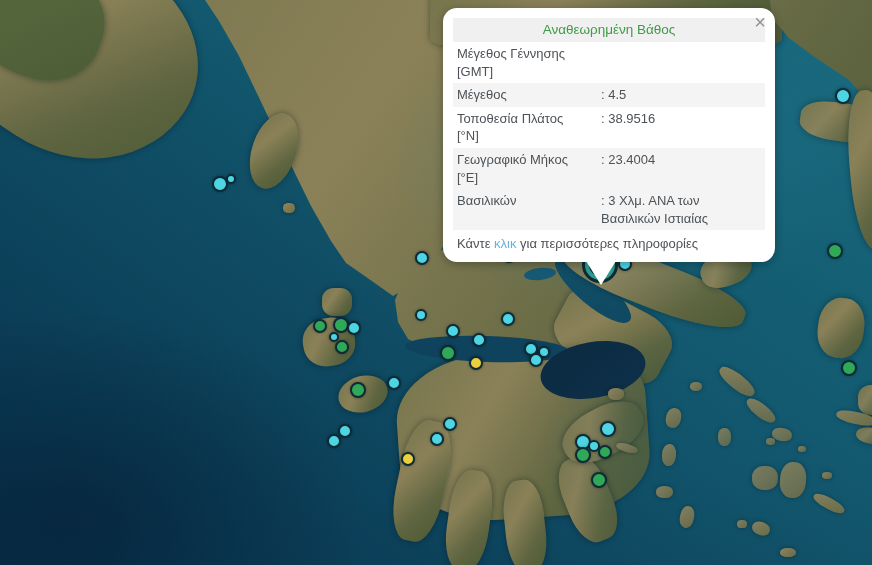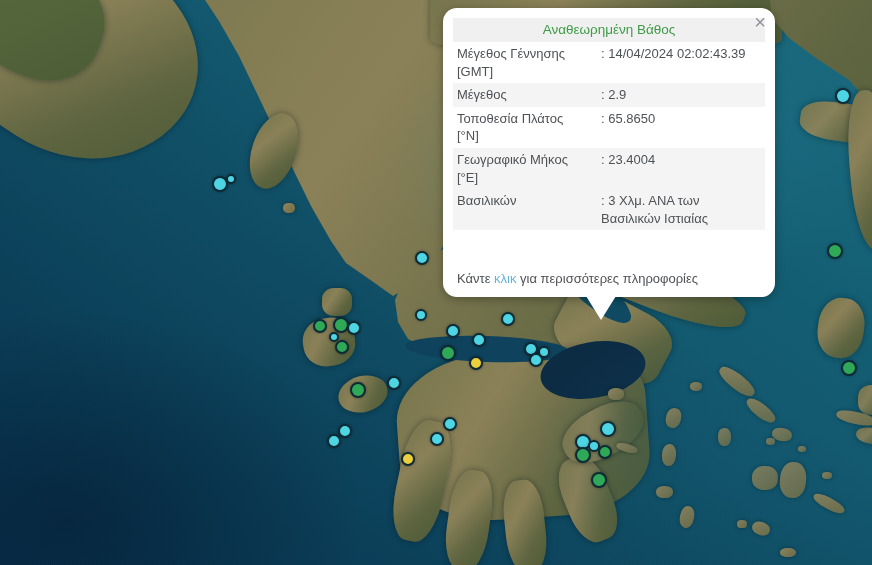--- a/index.html
+++ b/index.html
@@ -68,21 +68,21 @@
   .popup{position:absolute;left:443px;top:8px;width:332px;z-index:10;background:#fff;border-radius:14px;
     box-shadow:0 2px 10px rgba(0,0,0,.3);padding:10px 10px 8px 10px;color:#4d5257;font-size:13px;line-height:1.35;}
   .popup .tail{position:absolute;left:143px;top:100%;width:0;height:0;margin-top:-1px;
     border-left:15px solid transparent;border-right:15px solid transparent;border-top:24px solid #fff;}
   .p-close{position:absolute;right:9px;top:4px;font-size:20px;color:#8f9499;cursor:pointer;line-height:1;}
   .p-title{background:#f0f0f0;text-align:center;color:#3f9b47;padding:3px 2px;font-size:13.5px;}
   .prow{display:flex;padding:3px 4px;}
   .prow.alt{background:#f4f4f4;}
   .plabel{width:128px;flex:none;}
   .pvalue{flex:1;padding-left:16px;}
-  .p-footer{padding:5px 4px 1px 4px;margin-top:35px;}
+  .p-footer{padding:5px 4px 1px 4px;}
   .p-footer a{color:#66b2dc;text-decoration:none;cursor:pointer;}
 </style>
 </head>
 <body>
 
 <div class="map">
 
   <div class="land" id="italy"></div>
   <div class="land" id="italy-green"></div>
   <div class="land poly" id="balkans"></div>
@@ -175,29 +175,28 @@
       <div class="marker" style="left: 841px; top: 360px; height: 16px; width: 16px; background: rgb(47, 169, 87);"></div>
     </div>
   <div class="sel-marker" id="selected-marker" style="left: 582px; top: 247px;"></div>
 
   <div class="popup">
     <span class="p-close">×</span>
     <div class="p-title">Αναθεωρημένη Βάθος</div>
     <div id="popup-rows">
         <div class="prow">
           <span class="plabel">Μέγεθος Γέννησης [GMT]</span>
-          <span class="pvalue">: 14/04/2024 02:02:43.39</span>
         </div>
         <div class="prow alt">
           <span class="plabel">Μέγεθος</span>
-          <span class="pvalue">: 2.9</span>
+          <span class="pvalue">: 4.5</span>
         </div>
         <div class="prow">
           <span class="plabel">Τοποθεσία Πλάτος [°N]</span>
-          <span class="pvalue">: 65.8650</span>
+          <span class="pvalue">: 38.9516</span>
         </div>
         <div class="prow alt">
           <span class="plabel">Γεωγραφικό Μήκος [°E]</span>
           <span class="pvalue">: 23.4004</span>
         </div>
         <div class="prow alt">
           <span class="plabel">Βασιλικών</span>
           <span class="pvalue">: 3 Χλμ. ΑΝΑ των Βασιλικών Ιστιαίας</span>
         </div>
       </div>

